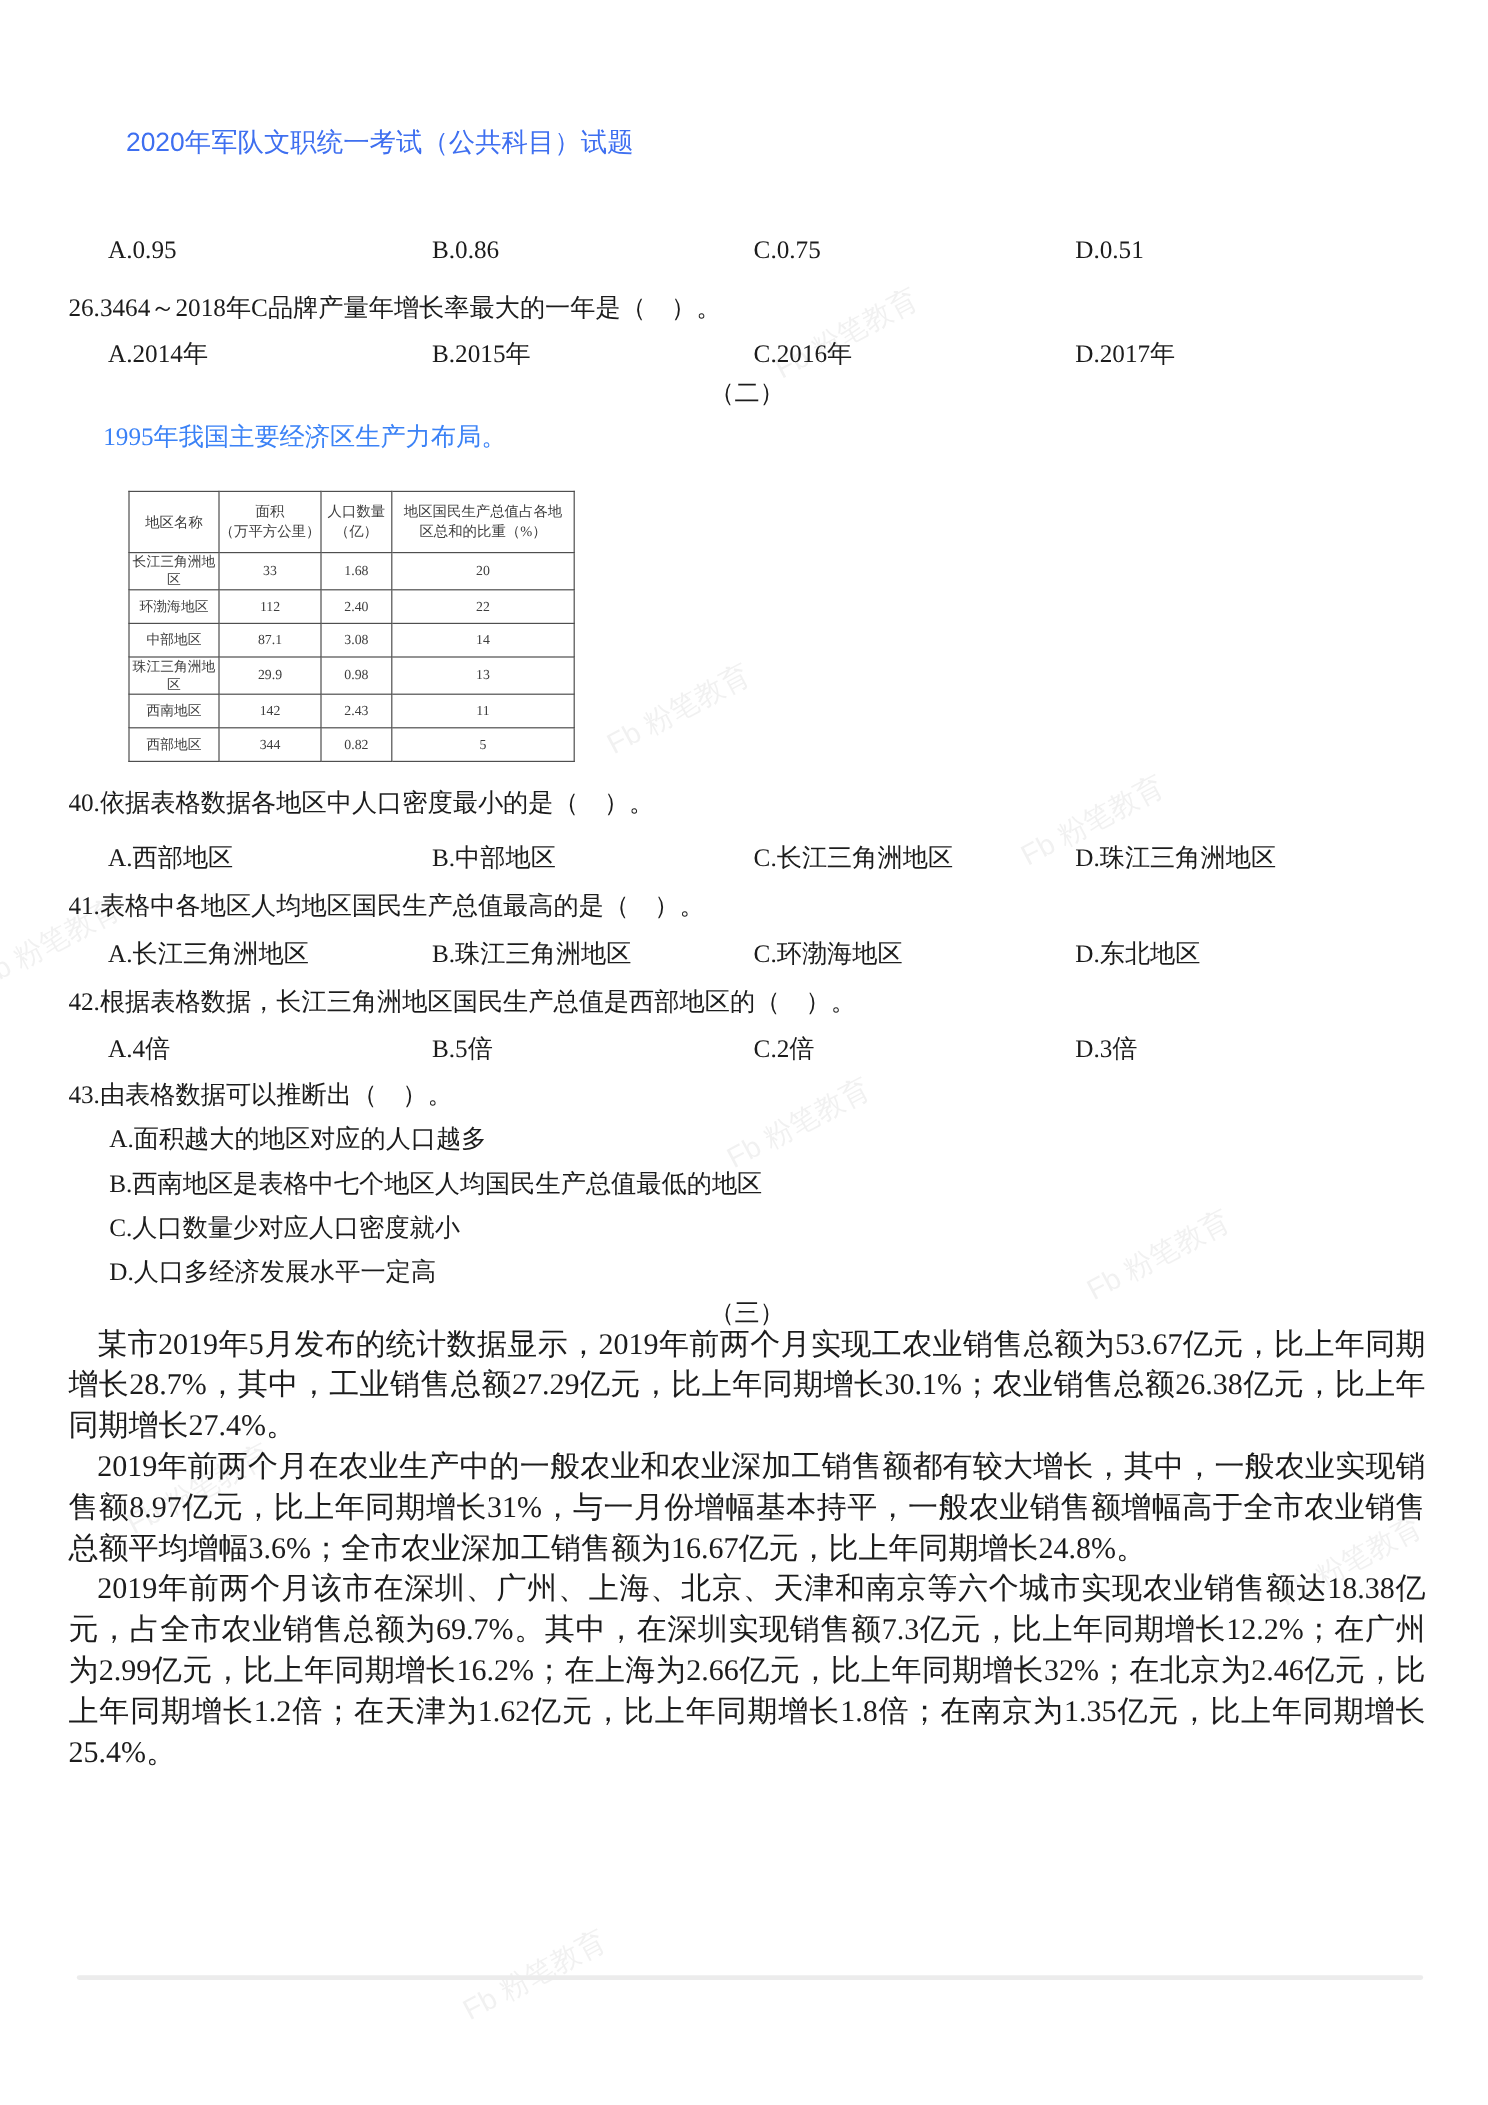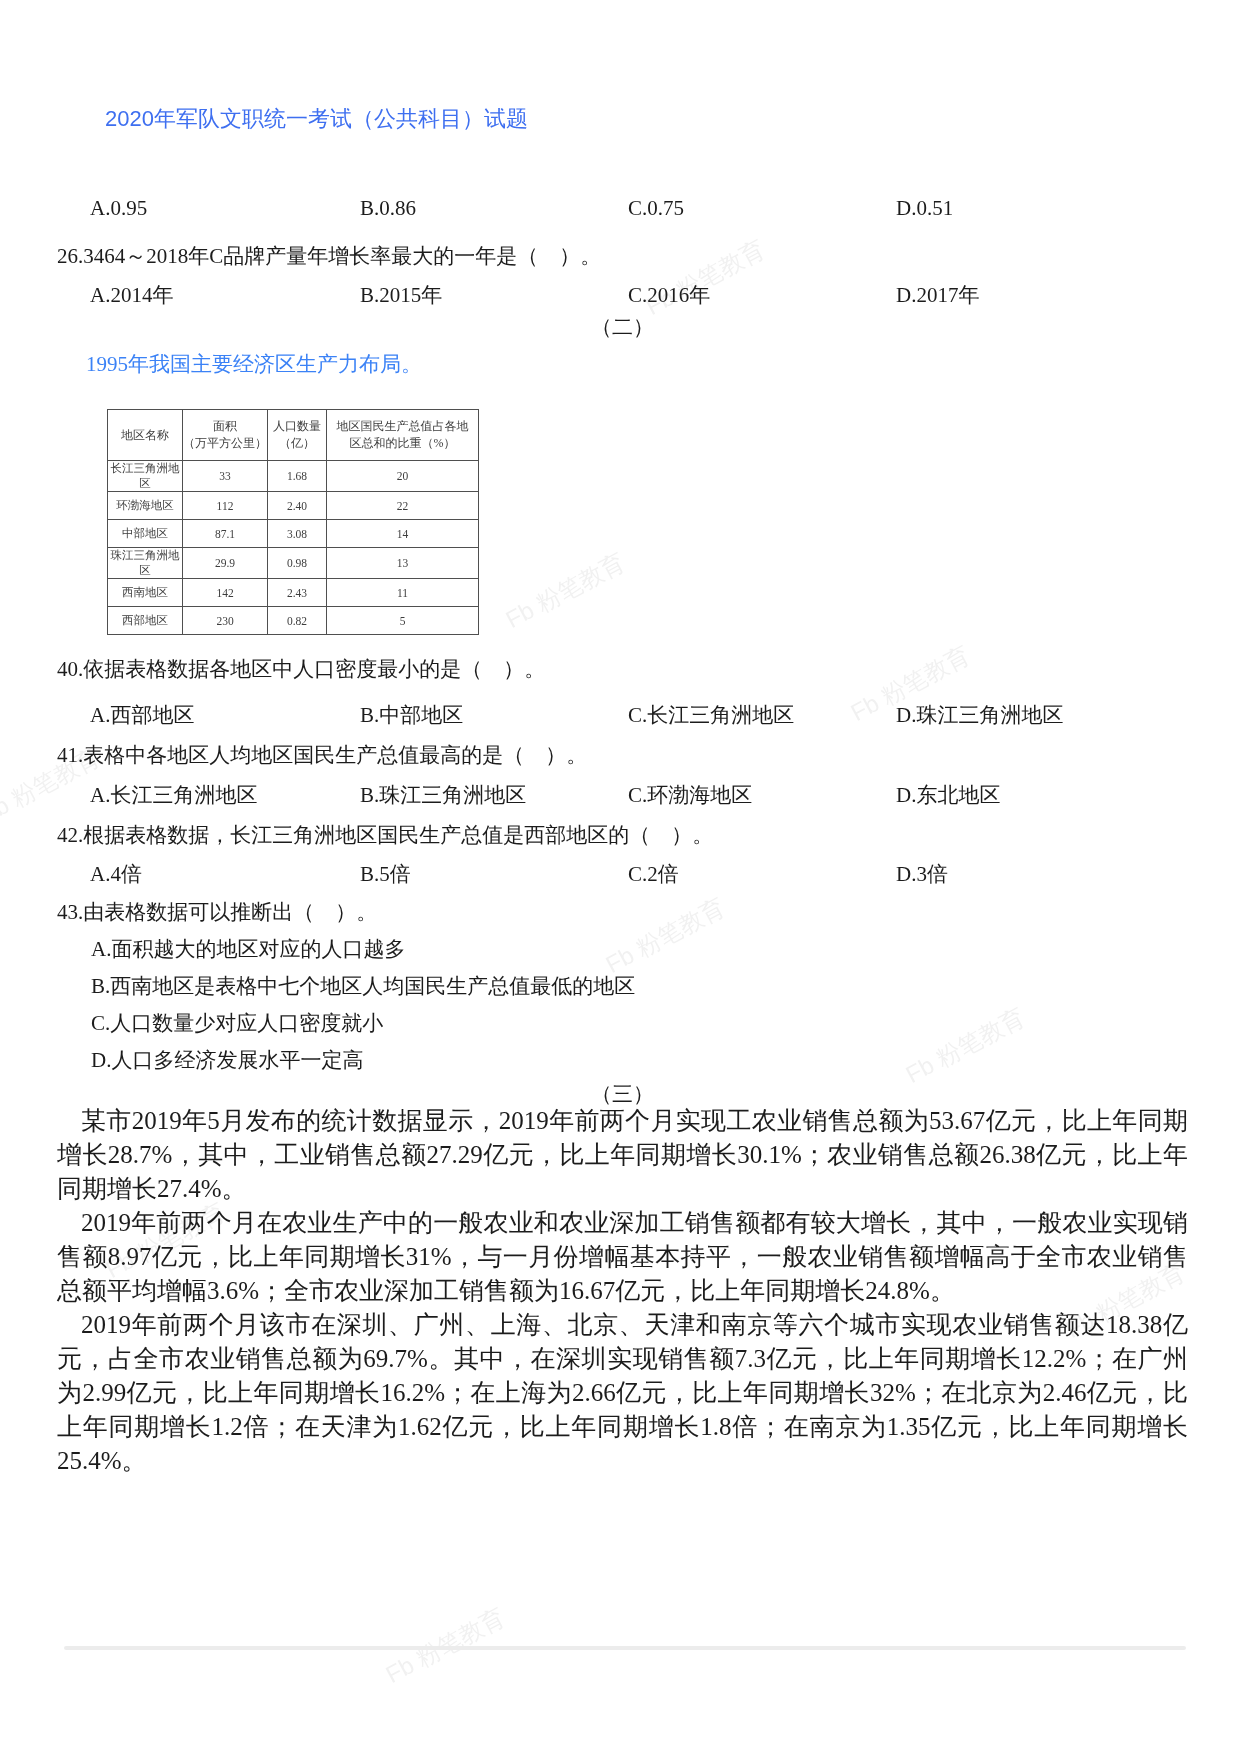--- a/index.html
+++ b/index.html
@@ -123,21 +123,21 @@
         <td>13</td>
       </tr>
       <tr>
         <td>西南地区</td>
         <td>142</td>
         <td>2.43</td>
         <td>11</td>
       </tr>
       <tr>
         <td>西部地区</td>
-        <td>230</td>
+        <td>344</td>
         <td>0.82</td>
         <td>5</td>
       </tr>
     </tbody>
   </table>
 
   <div class="stem" style="top:655px">40.依据表格数据各地区中人口密度最小的是（　）。</div>
   <div class="row" style="top:701px">
     <span class="o1">A.西部地区</span>
     <span class="o2">B.中部地区</span>

